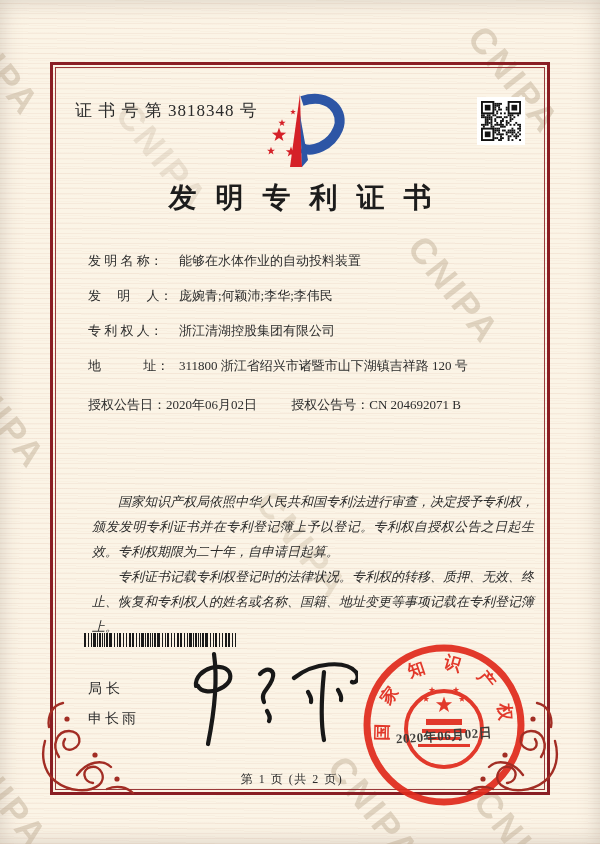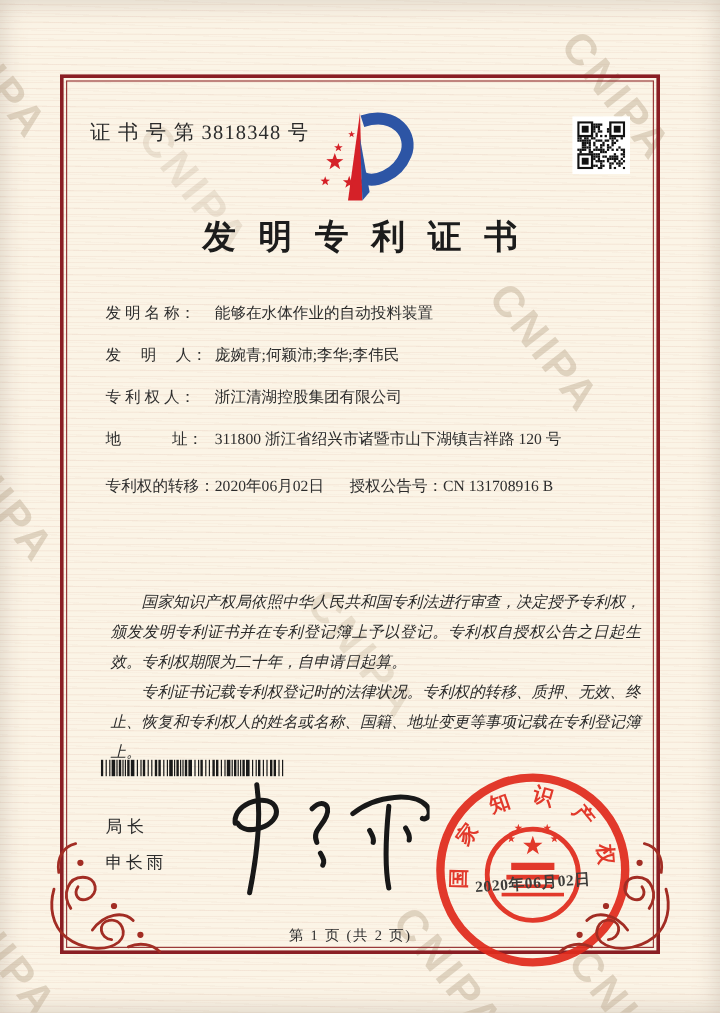--- a/index.html
+++ b/index.html
@@ -256,22 +256,22 @@
     <div class="row">
       <span class="lbl">发　 明　 人：</span><span class="val">庞婉青;何颖沛;李华;李伟民</span>
     </div>
     <div class="row">
       <span class="lbl">专 利 权 人：</span><span class="val">浙江清湖控股集团有限公司</span>
     </div>
     <div class="row">
       <span class="lbl">地　　　 址：</span><span class="val">311800 浙江省绍兴市诸暨市山下湖镇吉祥路 120 号</span>
     </div>
     <div class="row grant-row">
-      <span class="g1"><span>专利权的转移：</span><span>2020年06月02日</span></span>
-      <span class="g2"><span>授权公告号：</span><span>CN 131708916 B</span></span>
+      <span class="g1"><span>授权公告日：</span><span>2020年06月02日</span></span>
+      <span class="g2"><span>授权公告号：</span><span>CN 204692071 B</span></span>
     </div>
   </div>
 
   <div class="paras">
     <p>国家知识产权局依照中华人民共和国专利法进行审查，决定授予专利权，颁发发明专利证书并在专利登记簿上予以登记。专利权自授权公告之日起生效。专利权期限为二十年，自申请日起算。</p>
     <p>专利证书记载专利权登记时的法律状况。专利权的转移、质押、无效、终止、恢复和专利权人的姓名或名称、国籍、地址变更等事项记载在专利登记簿上。</p>
   </div>
 
   <svg class="barcode" width="158" height="14" viewBox="0 0 158 14">
     <g id="barcode-bars" fill="#1a1a1a">

